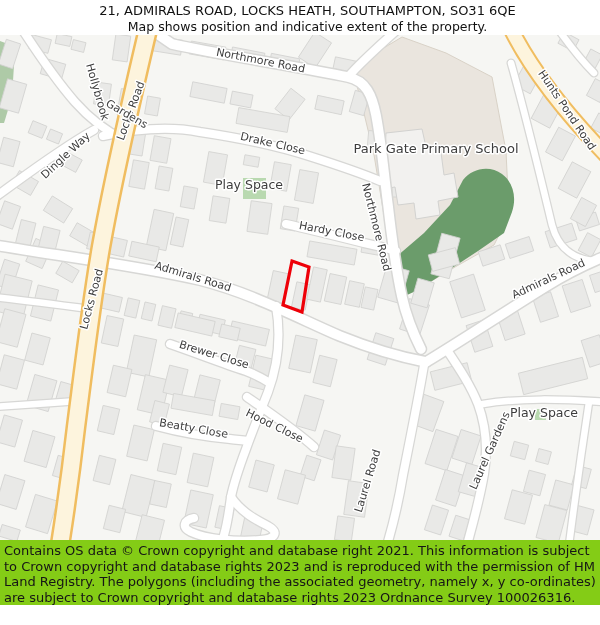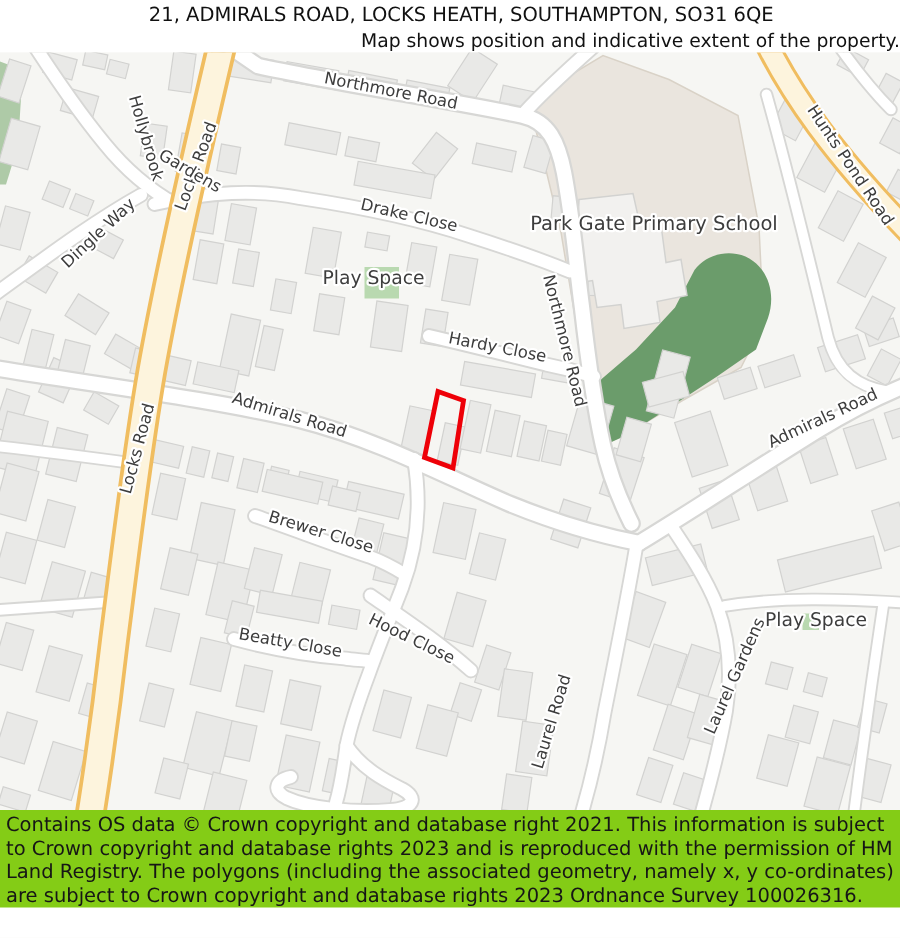--- a/index.html
+++ b/index.html
@@ -1,19 +1,19 @@
 <!DOCTYPE html>
 <html><head>
 <meta charset="utf-8">
 <style>
   html,body{margin:0;padding:0;background:#ffffff;}
   body{width:600px;height:625px;overflow:hidden;font-family:"DejaVu Sans",sans-serif;}
   #header{height:35px;text-align:center;padding-top:3px;box-sizing:border-box;background:#ffffff;padding-left:15px;}
   #header .l1{font-size:13px;color:#111;line-height:16px;}
-  #header .l2{font-size:12.5px;color:#111;line-height:15px;text-align:right;}
+  #header .l2{font-size:12.5px;color:#111;line-height:15px;}
   #map-wrap{width:600px;height:505px;position:relative;background:#f6f6f3;}
   svg{display:block;}
   #footer{font-size:13px;line-height:15.6px;color:#161616;padding:3px 4px 0 4px;background:#84cc16;}
   .maplabel{paint-order:stroke;stroke:#ffffff;stroke-width:3px;stroke-linejoin:round;fill:#3d3d3d;}
 </style>
 </head>
 <body>
 
 <div id="header">
   <div class="l1">21, ADMIRALS ROAD, LOCKS HEATH, SOUTHAMPTON, SO31 6QE</div>

